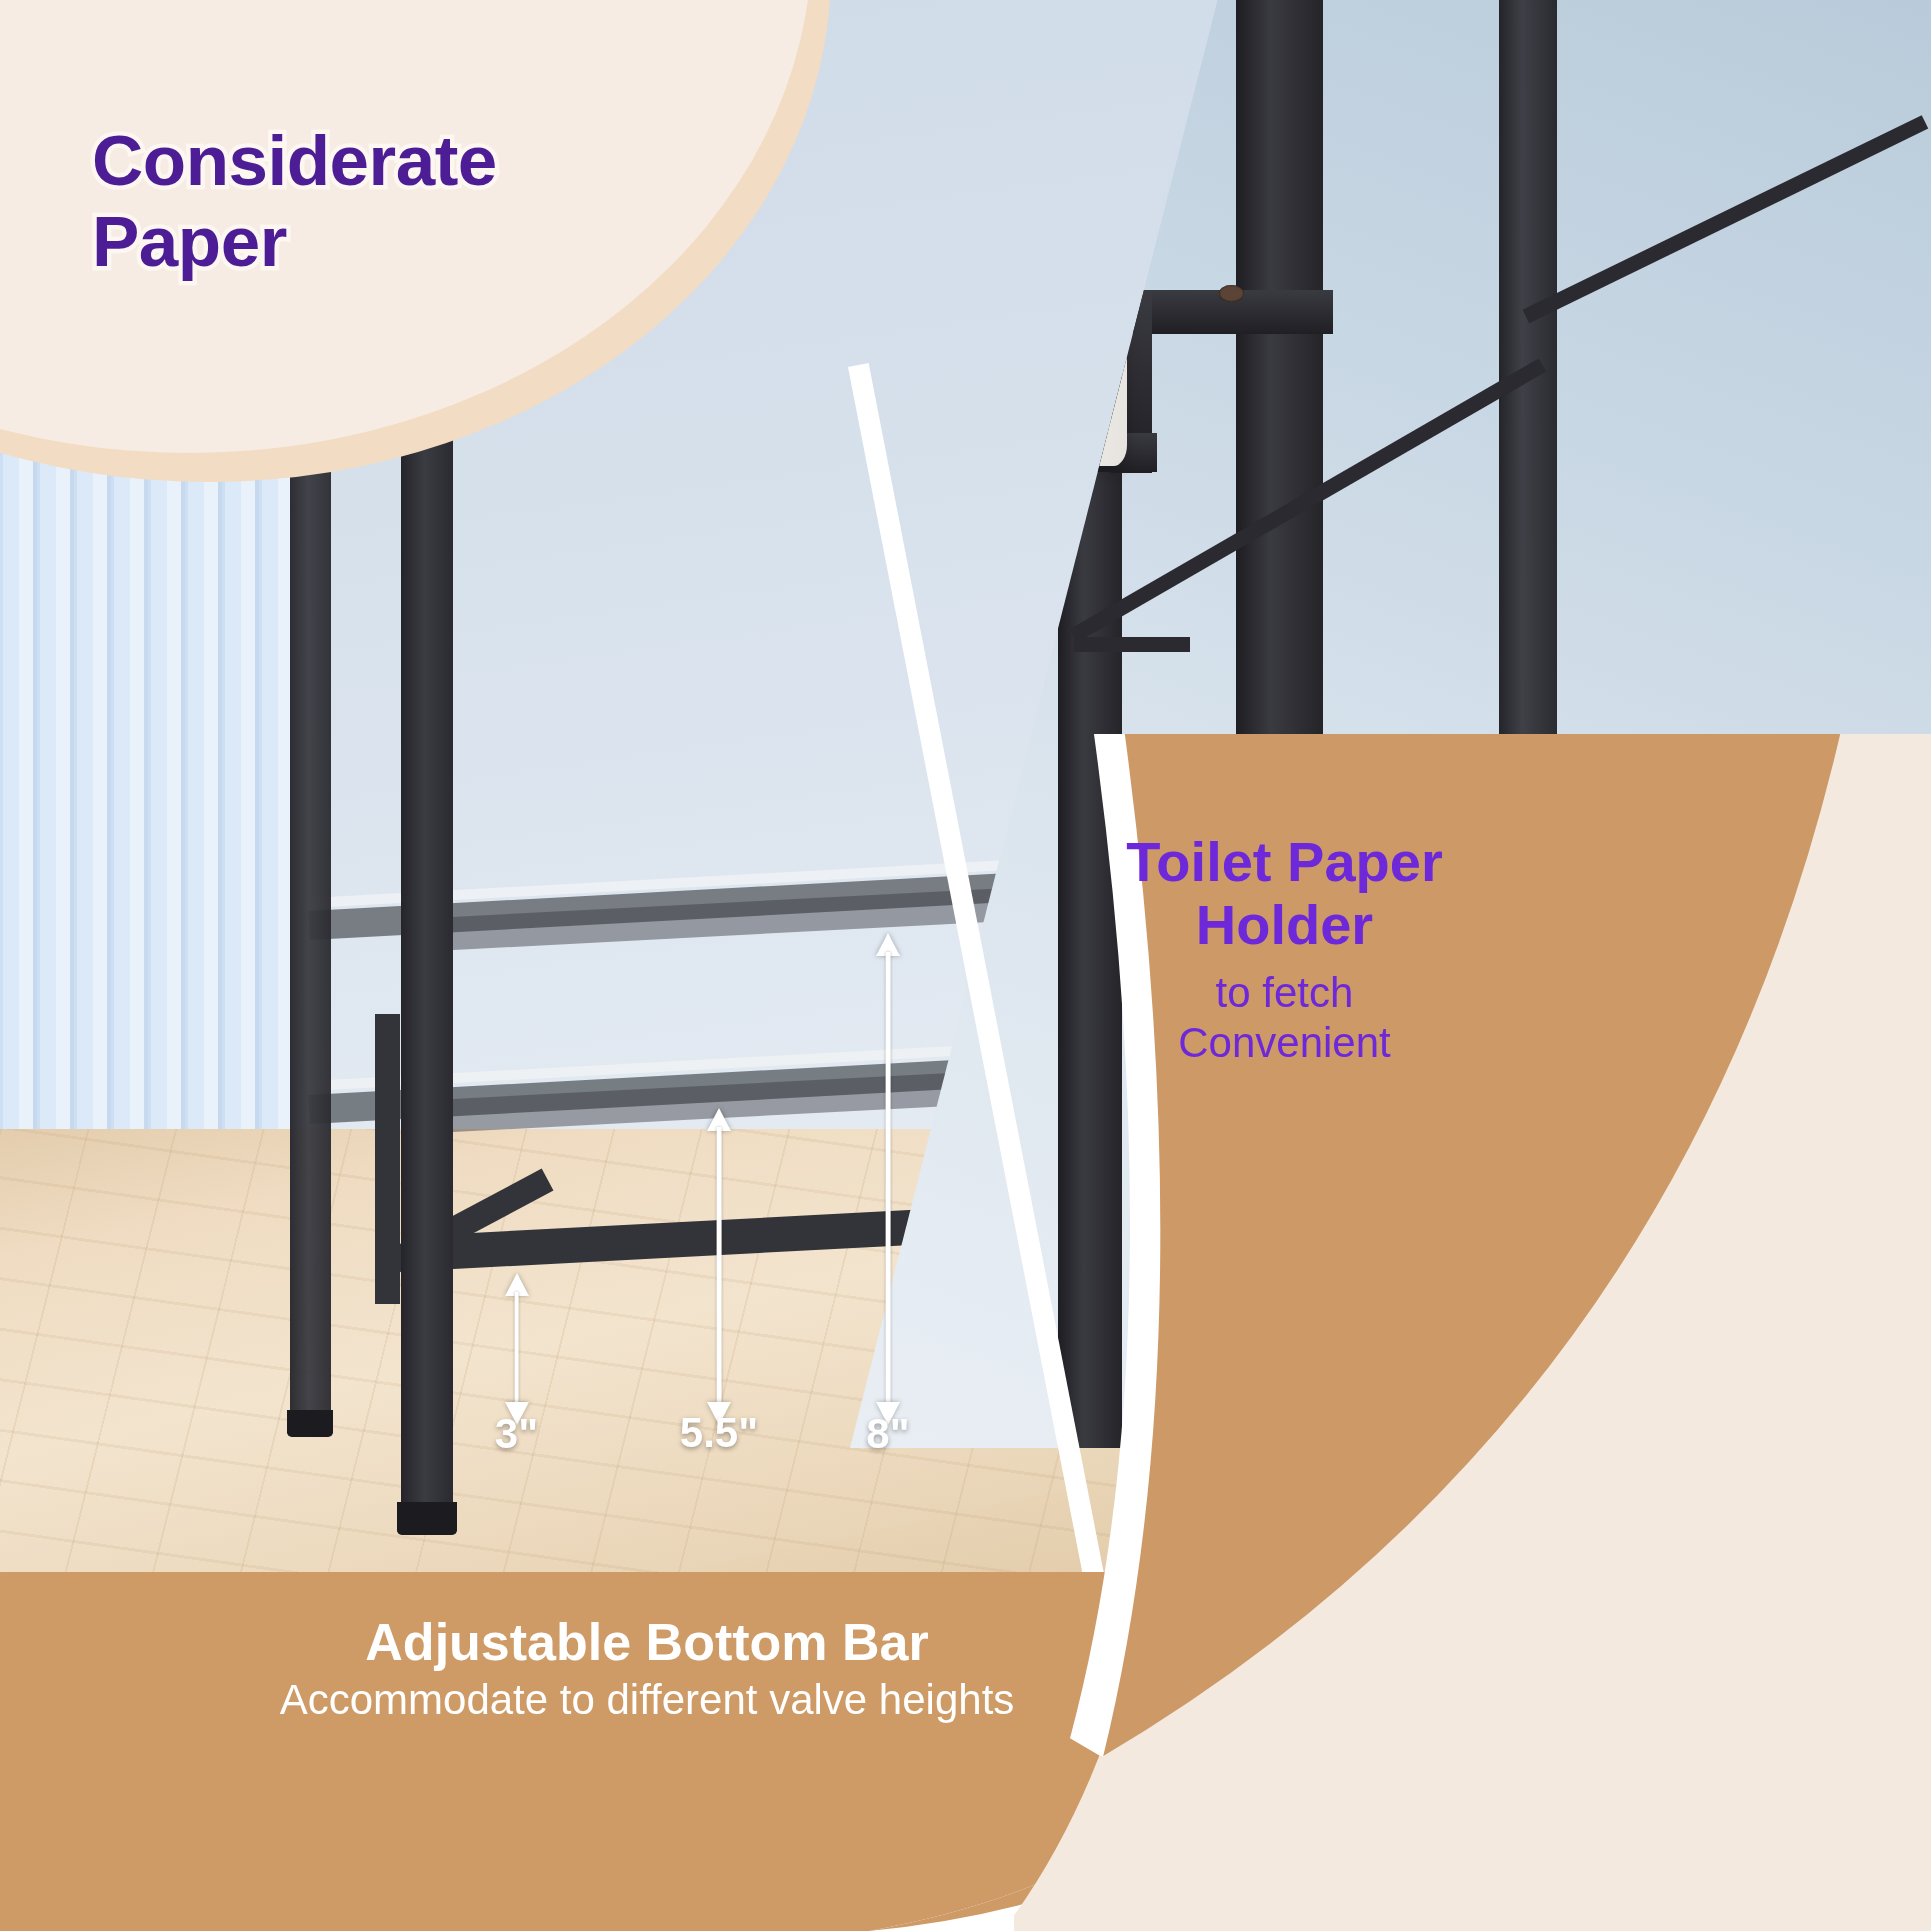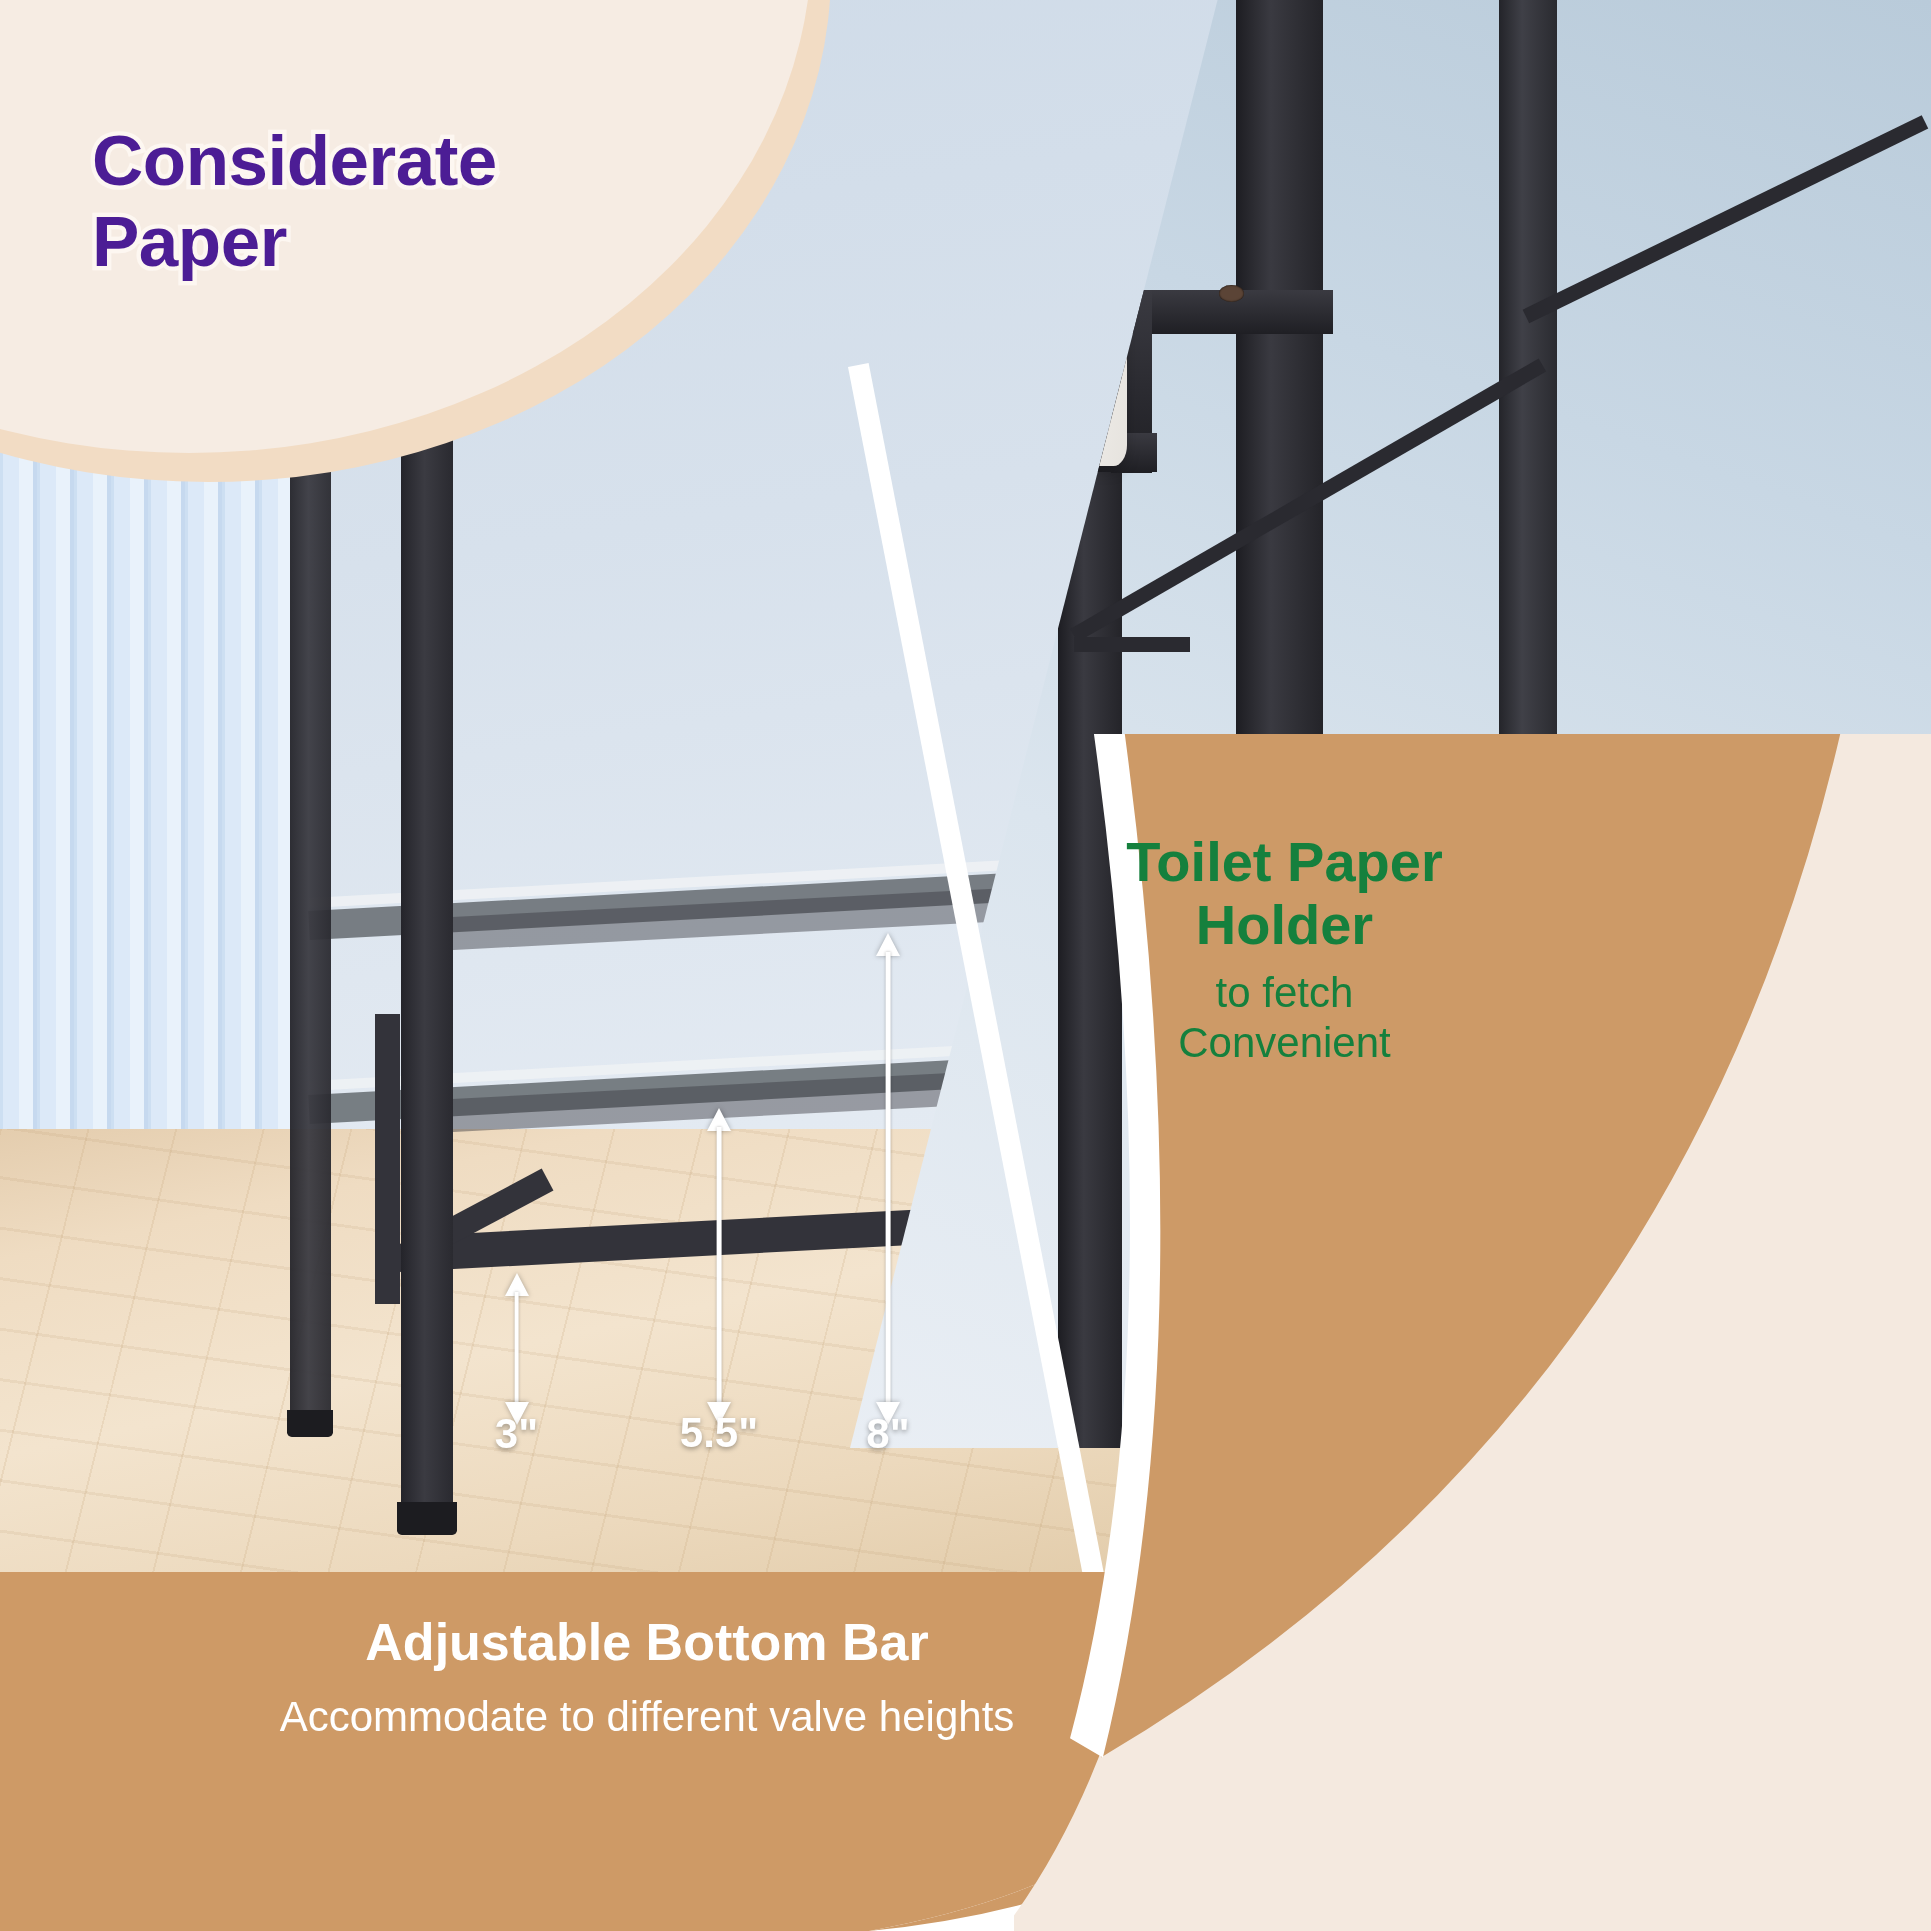--- a/index.html
+++ b/index.html
@@ -63,30 +63,30 @@
         background:#f6ece3;}
   .headline{position:absolute;left:92px;top:121px;width:695px;z-index:6;
         font-size:71px;font-weight:bold;line-height:1.14;color:#4c1d95;
         letter-spacing:-0.5px;
         -webkit-text-stroke:8.7px #fdf7f1;paint-order:stroke fill;}
   .headline span{display:block;}
 
   
   .rpanel-wrap{position:absolute;left:1014px;top:734px;width:1159px;height:1207px;z-index:5;}
   .rpanel{position:absolute;left:0;top:0;width:1159px;height:1207px;}
-  .rtext{position:absolute;left:0;top:97px;width:541px;text-align:center;color:#15803d;z-index:7;}
+  .rtext{position:absolute;left:0;top:97px;width:541px;text-align:center;color:#6d28d9;z-index:7;}
   .rtitle{font-size:56px;font-weight:bold;line-height:1.12;}
   .rsub{font-size:42px;line-height:1.2;margin-top:11.6px;}
 
   
   .banner{position:absolute;left:0;top:1572px;width:1931px;height:359px;z-index:4;}
   .banner-text{position:absolute;left:0;top:41px;width:1294px;text-align:center;color:#fff;z-index:8;}
   .b1{font-size:60px;font-weight:bold;line-height:1.08;}
   .b2{font-size:52px;font-weight:bold;line-height:1.12;}
-  .b3{font-size:42px;line-height:1.2;margin-top:21px;}
+  .b3{font-size:42px;line-height:1.2;margin-top:4px;}
 
   
   .dim{position:absolute;z-index:7;}
   .dim .shaft{position:absolute;left:50%;transform:translateX(-50%);width:4.8px;background:#fff;
         box-shadow:0 0 2.9px rgba(0,0,0,.30);}
   .dim .head{position:absolute;left:50%;transform:translateX(-50%);width:0;height:0;
         border-left:12.6px solid transparent;border-right:12.6px solid transparent;
         filter:drop-shadow(0 0 2.9px rgba(0,0,0,.30));}
   .dim .head.up{border-bottom:23px solid #fff;top:0;}
   .dim .head.down{border-top:23px solid #fff;bottom:0;}

